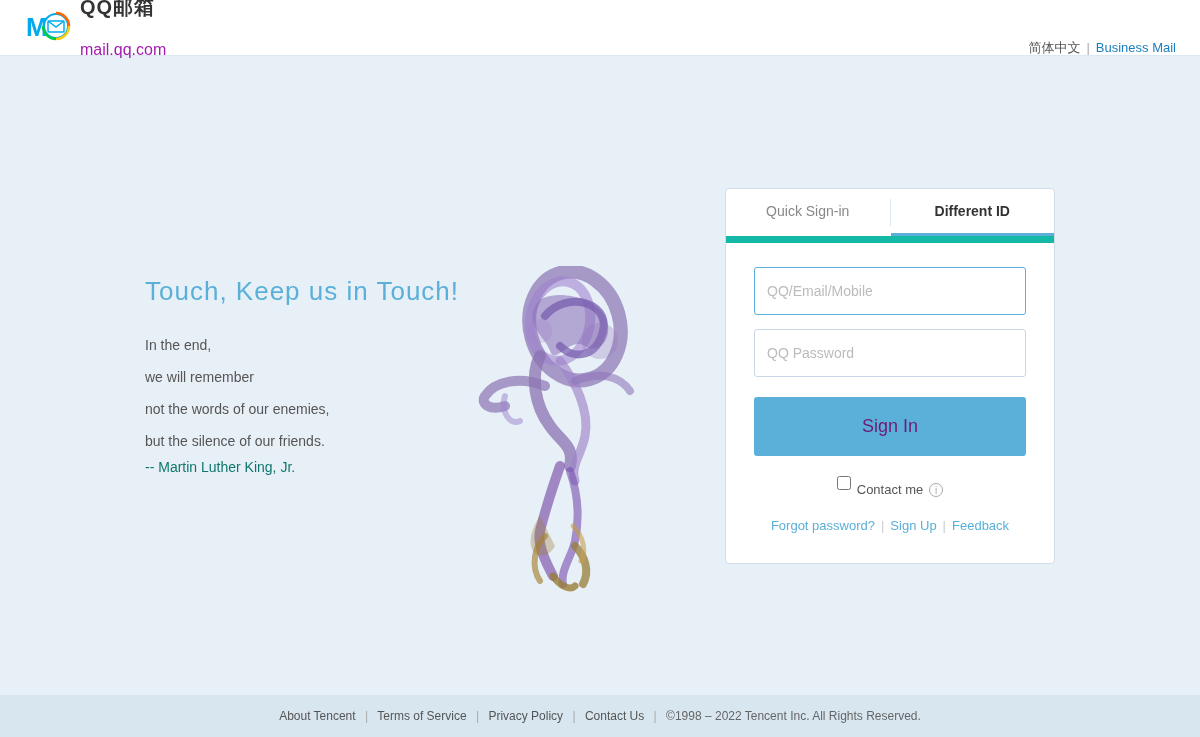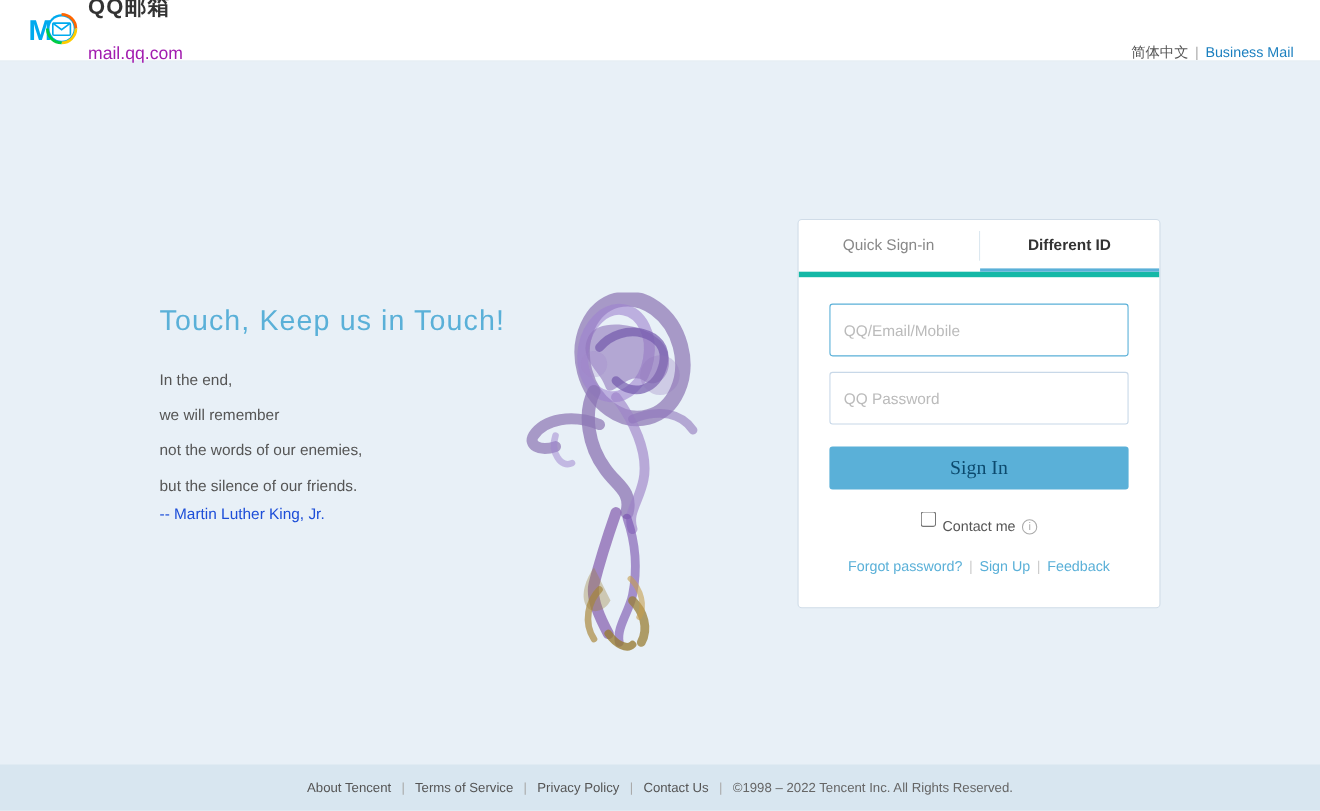--- a/index.html
+++ b/index.html
@@ -95,21 +95,21 @@
       letter-spacing: 1px;
     }
     .quote-text {
       font-size: 14px;
       color: #555;
       line-height: 2;
       margin-bottom: 4px;
     }
     .quote-author {
       font-size: 14px;
-      color: #1d4ed8;
+      color: #0f766e;
       margin-top: 4px;
     }
     .artwork {
       position: absolute;
       right: 0;
       top: -10px;
       width: 220px;
       height: 330px;
     }
 
@@ -117,21 +117,21 @@
     .login-box {
       width: 330px;
       background: #fff;
       border: 1px solid #d0dce8;
       border-radius: 4px;
       overflow: hidden;
       flex-shrink: 0;
     }
     .login-tabs {
       display: flex;
-      border-bottom: 5px solid #14b8a6;
+      border-bottom: 7px solid #14b8a6;
     }
     .login-tab {
       flex: 1;
       text-align: center;
       padding: 14px 0;
       font-size: 14px;
       cursor: pointer;
       color: #888;
       border-bottom: 3px solid transparent;
     }
@@ -158,29 +158,28 @@
       color: #333;
       margin-bottom: 14px;
       outline: none;
     }
     .login-form input::placeholder {
       color: #bbb;
     }
     .qq-input { border-color: #5ab0d8 !important; }
     .sign-in-btn {
       width: 100%;
-      height: 39px;
+      height: 59px;
       background: #5ab0d8;
-      color: #0c4a6e;
+      color: #701a75;
       border: none;
       border-radius: 3px;
       font-size: 18px;
       cursor: pointer;
       margin-top: 6px;
-      font-family: Liberation Serif, serif;
     }
     .remember-row {
       display: flex;
       align-items: center;
       justify-content: center;
       gap: 6px;
       margin-top: 20px;
       font-size: 13px;
       color: #555;
     }

